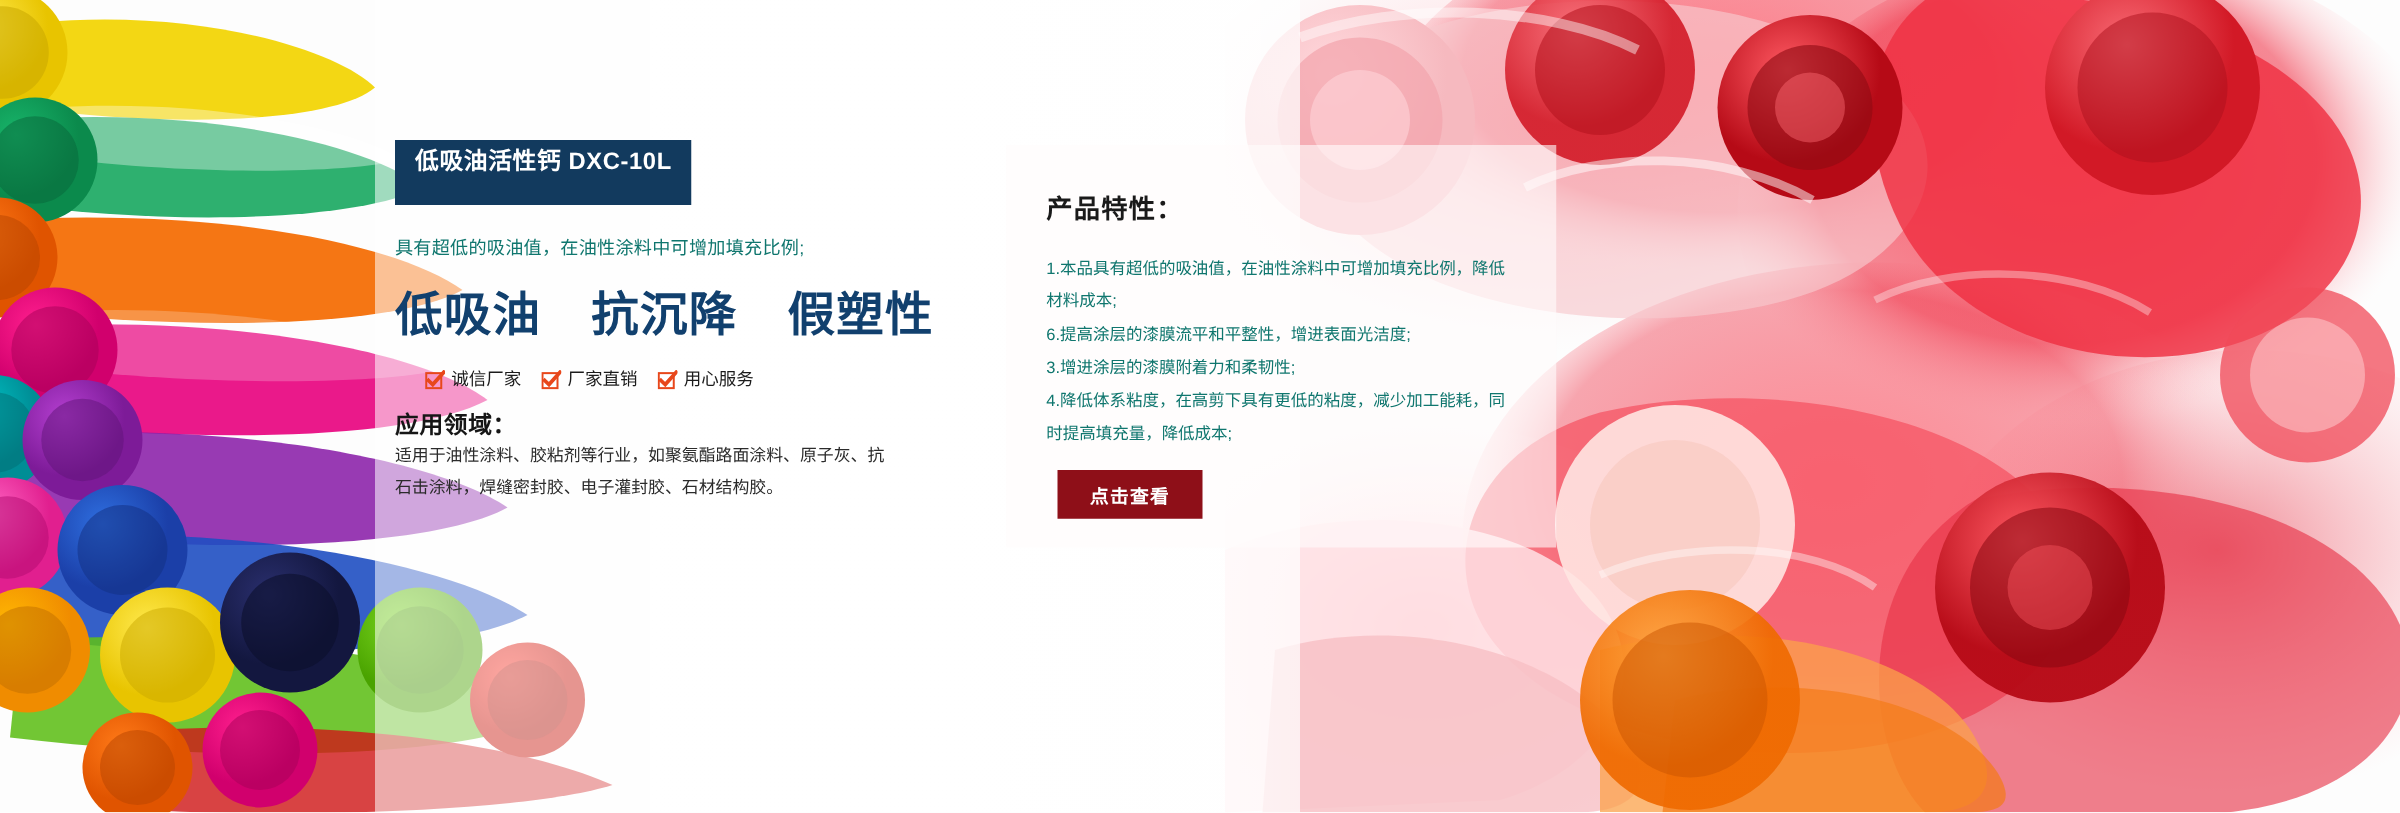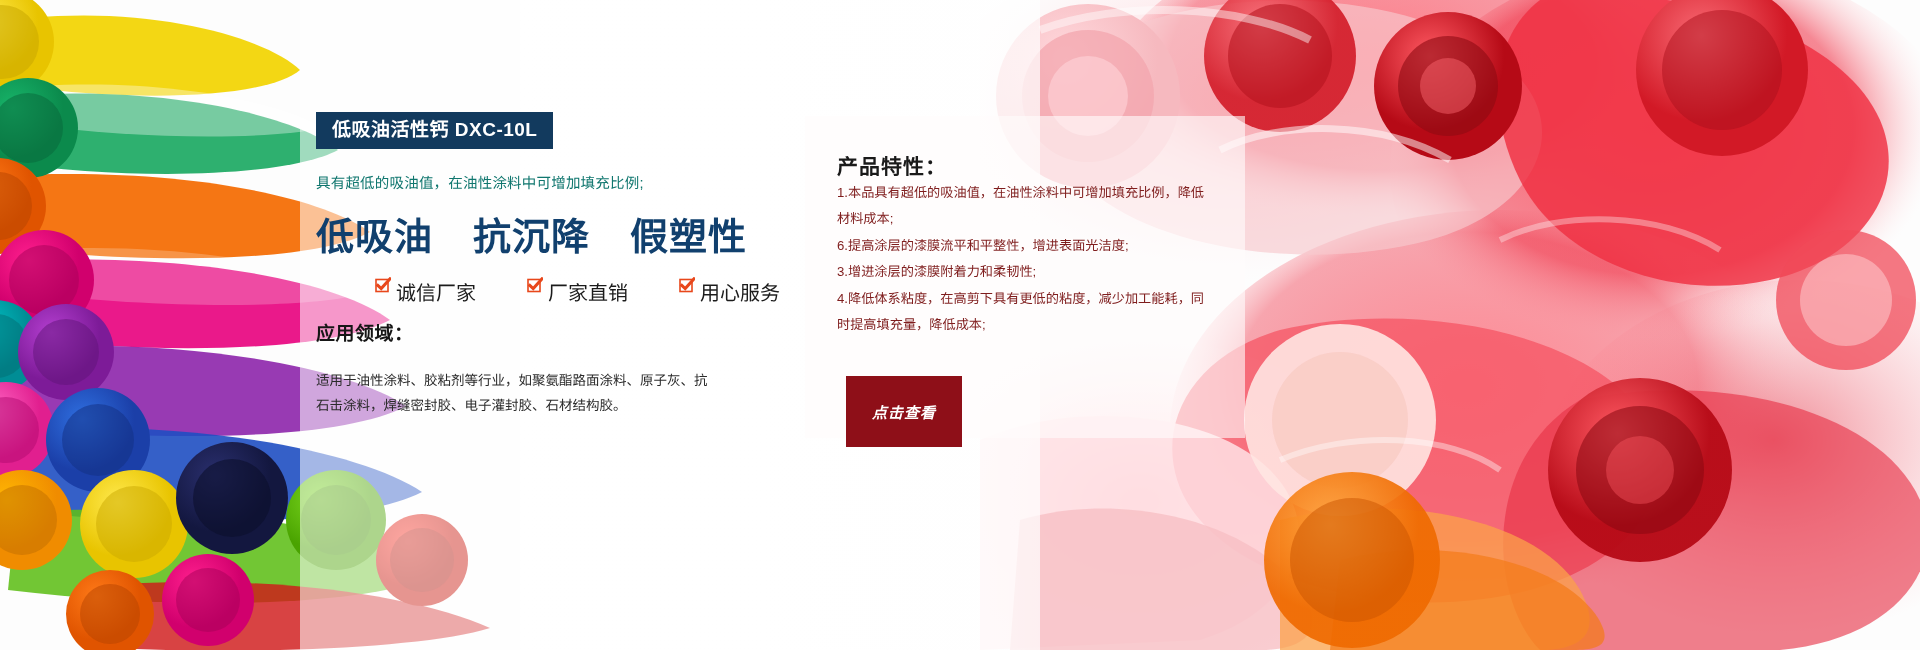--- a/index.html
+++ b/index.html
@@ -13,55 +13,55 @@
 
   
   .bg { position:absolute; inset:0; }
 
   
   .left-content { position:absolute; left:316px; top:112px; width:420px; z-index:20; }
 
   .tag {
     display:inline-block; background:#123a5e; color:#ffffff;
     font-size:19px; font-weight:bold; letter-spacing:.5px;
-    padding:7px 16px 8px 16px; line-height:1.15; white-space:nowrap;
+    padding:7px 16px 23px 16px; line-height:1.15; white-space:nowrap;
   }
   .subline {
     margin-top:22px; font-size:14.5px; color:#0f766e; letter-spacing:.2px; white-space:nowrap;
   }
   .headline {
     margin-top:14px; font-size:38px; font-weight:bold; color:#11406e;
     letter-spacing:1px; white-space:nowrap; display:flex; gap:40px;
   }
   .checkrow { margin-top:16px; display:flex; align-items:center; gap:16px; padding-left:24px; }
-  .checkitem { display:flex; align-items:flex-start; gap:5px; font-size:20px; color:#1b1b1b; white-space:nowrap;margin-left:35px; }
+  .checkitem { display:flex; align-items:flex-end; gap:5px; font-size:14px; color:#1b1b1b; white-space:nowrap; }
   .cbox { width:16px; height:16px; position:relative; flex:0 0 16px; }
   .cbox svg { display:block; }
   .sec-title {
     margin-top:12px; font-size:19px; font-weight:bold; color:#161616; letter-spacing:.5px;
   }
   .sec-body {
-    margin-top:24px; font-size:13.5px; line-height:1.85; color:#2b2b2b; width:400px;
+    margin-top:1px; font-size:13.5px; line-height:1.85; color:#2b2b2b; width:400px;
   }
 
   
   .panel {
     position:absolute; left:805px; top:116px; width:440px; height:322px;
     background:rgba(255,252,252,.62);
     z-index:20;
   }
   .panel-inner { padding:34px 30px 0 32px; }
   .panel-title { font-size:21px; font-weight:bold; color:#1a1a1a; letter-spacing:1px; }
-  .panel-list { font-size:13.2px; line-height:2.0; color:#7f1d1d; }
+  .panel-list { margin-top:22px; font-size:13.2px; line-height:2.0; color:#0f766e; }
   .panel-list div { white-space:normal; }
   .cta {
     position:absolute; left:846px; top:376px; z-index:22;
     background:#8e0f18; color:#fff; border:none;
     font-size:15px; font-weight:bold; letter-spacing:1px;
-    padding:25px 26px; cursor:pointer; font-family:inherit;font-style:italic;
+    padding:9px 26px; cursor:pointer; font-family:inherit;
   }
 </style>
 </head>
 <body>
 
 <div id="banner">
 
   <div class="bg">
 
     <svg width="560" height="650" style="position:absolute;left:-30px;top:0;">

